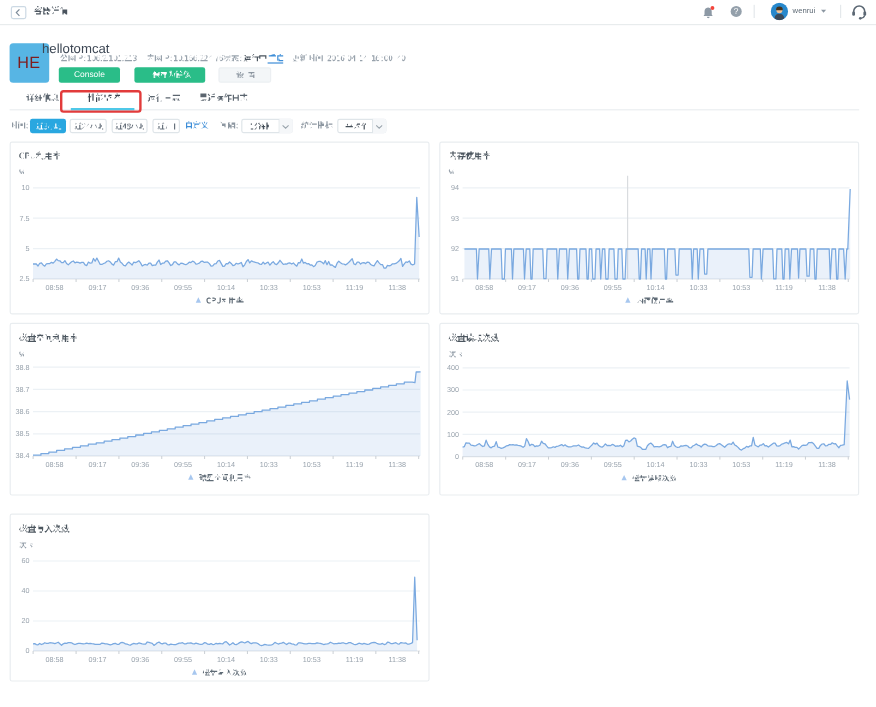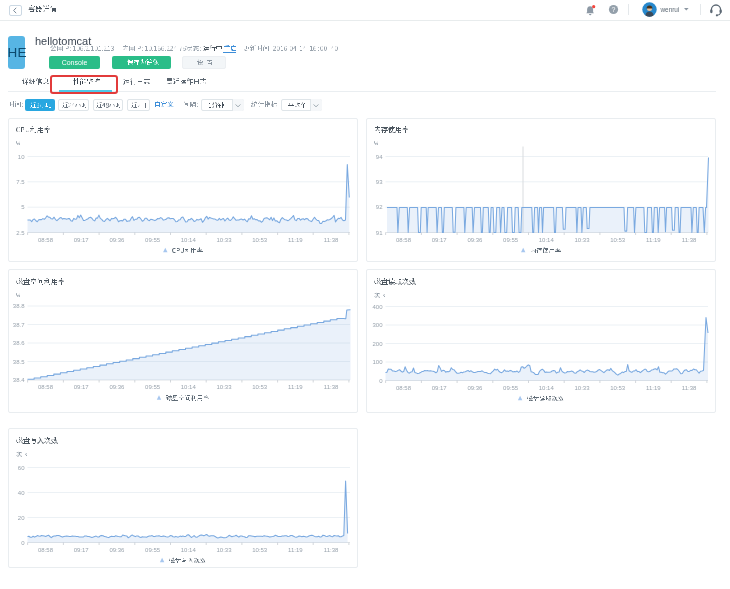--- a/index.html
+++ b/index.html
@@ -36,21 +36,21 @@
     <path d="M0 0 L4.6 0 L2.3 2.6 Z" fill="#8c97a2"></path>
   </svg>
 <div class="abs" style="left:700px;top:4px;width:1px;height:11px;background:#e4e8eb"></div>
 <svg class="abs" style="left:709px;top:3px" width="14" height="14" viewBox="0 0 14 14">
 <path d="M2.4 9.2 L2.4 6.6 A 4.6 4.6 0 0 1 11.6 6.6 L11.6 9.2" stroke="#5c6874" stroke-width="1.3" fill="none"></path>
 <rect x="1.2" y="6.6" width="2.3" height="3.6" rx="1.1" fill="#5c6874"></rect>
 <rect x="10.5" y="6.6" width="2.3" height="3.6" rx="1.1" fill="#5c6874"></rect>
 <path d="M11.6 9.8 A 4 3.4 0 0 1 8.2 12.3" stroke="#5c6874" stroke-width="1.1" fill="none"></path>
 <circle cx="7.9" cy="12.3" r="1.1" fill="#5c6874"></circle>
   </svg>
-<div class="abs" style="left:7.5px;top:36px;width:17px;height:33px;border-radius:3px;background:#57b5e4;color:#0c4a6e;font-size:13.5px;text-align:center;line-height:33px;letter-spacing:0.3px;font-family:'Liberation Sans',sans-serif">HE</div>
+<div class="abs" style="left:7.5px;top:36px;width:33px;height:33px;border-radius:3px;background:#57b5e4;color:#7f1d1d;font-size:13.5px;text-align:center;line-height:33px;letter-spacing:0.3px;font-family:'Liberation Sans',sans-serif">HE</div>
 <div class="abs" style="left:35px;top:35px;font-size:11px;font-weight:normal;color:#3d4754">hellotomcat</div>
 <svg style="position:absolute;left:49.0px;top:44.8px;overflow:visible" width="66" height="9" viewBox="0 0 66 9">
     <path fill="#98a2ac" d="M3 0C3 1 2 2 1 3C1 3 2 3 2 3C2 3 3 2 4 1ZM5 0 5 1C5 2 6 3 7 3C7 3 7 3 7 3C7 2 6 1 5 0ZM2 6C2 6 3 6 6 6C6 6 7 6 7 6L7 6C7 5 6 5 5 4L5 4C5 4 6 5 6 5L3 5C3 5 4 4 5 3L4 2C4 3 3 5 2 5C2 5 2 5 2 5C2 6 2 6 2 6Z M9 2C9 3 10 3 10 3C10 4 9 5 9 5C9 5 9 5 9 5C9 5 10 5 10 4C10 4 10 5 11 5L11 4C11 4 11 4 10 3C10 3 11 2 11 2L10 2C10 2 10 3 10 3C10 3 9 2 9 2ZM11 2C11 3 11 3 12 3C11 4 11 5 11 5C11 5 11 5 11 6C11 5 12 5 12 4C12 4 12 5 13 5L13 5C13 4 12 4 12 3C12 3 12 2 13 2L12 2C12 2 12 3 12 3C12 3 11 2 11 2ZM8 1V6H9V1H13V6C13 6 13 6 13 6C13 6 12 6 12 6C12 6 12 6 12 6C13 6 13 6 13 6C14 6 14 6 14 6V1Z M15 6H15V1H15Z M17 6H17V4H18C19 4 20 3 20 2C20 1 19 1 18 1H17ZM17 3V1H18C19 1 19 2 19 2C19 3 19 3 18 3Z M22 3C22 3 22 3 22 3C22 3 22 2 22 2C22 2 21 3 21 3C21 3 22 3 22 3ZM22 6C22 6 22 6 22 5C22 5 22 5 22 5C22 5 21 5 21 5C21 6 22 6 22 6Z M24 6H27V5H26V1H25C25 1 25 1 24 1V2H25V5H24Z M29 6C30 6 31 5 31 3C31 2 30 1 29 1C28 1 28 2 28 3C28 5 28 6 29 6ZM29 5C28 5 28 5 28 3C28 2 28 1 29 1C30 1 30 2 30 3C30 5 30 5 29 5Z M33 6C34 6 34 5 34 4C34 3 34 3 33 3C32 3 32 3 32 3C32 2 32 1 33 1C33 1 34 1 34 2L34 1C34 1 33 1 33 1C32 1 31 2 31 4C31 5 32 6 33 6ZM32 4C32 3 32 3 33 3C33 3 34 4 34 4C34 5 33 5 33 5C32 5 32 5 32 4Z M35 6C36 6 36 6 36 5C36 5 36 5 35 5C35 5 35 5 35 5C35 6 35 6 35 6Z M37 6H40V5H38C38 5 38 5 37 5C39 4 39 3 39 2C39 1 39 1 38 1C37 1 37 1 36 2L37 2C37 2 37 1 38 1C38 1 39 2 39 2C39 3 38 4 37 5Z M41 6C41 6 41 6 41 5C41 5 41 5 41 5C41 5 40 5 40 5C40 6 41 6 41 6Z M42 6H45V5H44V1H43C43 1 43 1 42 1V2H43V5H42Z M47 6C48 6 49 5 49 3C49 2 48 1 47 1C46 1 46 2 46 3C46 5 46 6 47 6ZM47 5C46 5 46 5 46 3C46 2 46 1 47 1C48 1 48 2 48 3C48 5 48 5 47 5Z M49 6H52V5H51V1H51C50 1 50 1 50 1V2H51V5H49Z M53 6C54 6 54 6 54 5C54 5 54 5 53 5C53 5 53 5 53 5C53 6 53 6 53 6Z M55 6H58V5H56C56 5 56 5 55 5C57 4 57 3 57 2C57 1 57 1 56 1C55 1 55 1 55 2L55 2C55 2 55 1 56 1C57 1 57 2 57 2C57 3 56 4 55 5Z M58 6H61V5H60V1H60C59 1 59 1 59 1V2H60V5H58Z M63 6C64 6 65 5 65 5C65 4 64 3 64 3V3C64 3 65 3 65 2C65 1 64 1 63 1C63 1 62 1 62 1L62 2C62 2 63 1 63 1C64 1 64 2 64 2C64 3 64 3 63 3V4C64 4 64 4 64 5C64 5 64 5 63 5C63 5 62 5 62 5L62 5C62 6 62 6 63 6Z"></path>
   </svg>
 <svg style="position:absolute;left:120.5px;top:44.8px;overflow:visible" width="66" height="9" viewBox="0 0 66 9">
     <path fill="#98a2ac" d="M2 1V6H2V2H4C4 3 4 4 2 5C2 5 3 5 3 5C4 4 4 4 4 3C5 4 6 4 6 5L6 5C6 4 5 3 4 3C4 2 5 2 5 2H7V6C7 6 6 6 6 6C6 6 6 6 5 6C5 6 5 6 5 6C6 6 6 6 7 6C7 6 7 6 7 6V1H5V0H4V1Z M9 2C9 3 10 3 10 3C10 4 9 5 9 5C9 5 9 5 9 5C9 5 10 5 10 4C10 4 10 5 11 5L11 4C11 4 11 4 10 3C10 3 11 2 11 2L10 2C10 2 10 3 10 3C10 3 9 2 9 2ZM11 2C11 3 11 3 12 3C11 4 11 5 11 5C11 5 11 5 11 6C11 5 12 5 12 4C12 4 12 5 13 5L13 5C13 4 12 4 12 3C12 3 12 2 13 2L12 2C12 2 12 3 12 3C12 3 11 2 11 2ZM8 1V6H9V1H13V6C13 6 13 6 13 6C13 6 12 6 12 6C12 6 12 6 12 6C13 6 13 6 13 6C14 6 14 6 14 6V1Z M15 6H15V1H15Z M17 6H17V4H18C19 4 20 3 20 2C20 1 19 1 18 1H17ZM17 3V1H18C19 1 19 2 19 2C19 3 19 3 18 3Z M22 3C22 3 22 3 22 3C22 3 22 2 22 2C22 2 21 3 21 3C21 3 22 3 22 3ZM22 6C22 6 22 6 22 5C22 5 22 5 22 5C22 5 21 5 21 5C21 6 22 6 22 6Z M24 6H27V5H26V1H25C25 1 25 1 24 1V2H25V5H24Z M29 6C30 6 31 5 31 3C31 2 30 1 29 1C28 1 28 2 28 3C28 5 28 6 29 6ZM29 5C28 5 28 5 28 3C28 2 28 1 29 1C30 1 30 2 30 3C30 5 30 5 29 5Z M32 6C32 6 32 6 32 5C32 5 32 5 32 5C31 5 31 5 31 5C31 6 31 6 32 6Z M33 6H36V5H35V1H34C34 1 34 1 33 1V2H34V5H33Z M38 6C39 6 40 5 40 4C40 3 39 3 38 3C38 3 37 3 37 3C37 2 38 1 38 1C39 1 39 1 39 2L39 1C39 1 39 1 38 1C37 1 37 2 37 4C37 5 37 6 38 6ZM37 4C37 3 38 3 38 3C39 3 39 4 39 4C39 5 39 5 38 5C38 5 37 5 37 4Z M42 6C43 6 43 5 43 4C43 3 43 3 42 3C41 3 41 3 41 3C41 2 41 1 42 1C42 1 43 1 43 2L43 1C43 1 42 1 42 1C41 1 40 2 40 4C40 5 41 6 42 6ZM41 4C41 3 41 3 42 3C42 3 43 4 43 4C43 5 42 5 42 5C41 5 41 5 41 4Z M44 6C45 6 45 6 45 5C45 5 45 5 44 5C44 5 44 5 44 5C44 6 44 6 44 6Z M46 6H49V5H47C47 5 47 5 46 5C48 4 48 3 48 2C48 1 48 1 47 1C46 1 46 1 46 2L46 2C46 2 46 1 47 1C47 1 48 2 48 2C48 3 47 4 46 5Z M49 6H52V5H51C51 5 50 5 50 5C51 4 52 3 52 2C52 1 51 1 51 1C50 1 50 1 49 2L49 2C50 2 50 1 50 1C51 1 51 2 51 2C51 3 51 4 49 5Z M55 6H55V4H56V4H55V1H55L53 4V4H55ZM55 4H53L54 2C54 2 55 2 55 2H55C55 2 55 2 55 2Z M57 6C57 6 57 6 57 5C57 5 57 5 57 5C57 5 57 5 57 5C57 6 57 6 57 6Z M59 6H60C60 4 60 3 61 1V1H58V1H61C60 3 59 4 59 6Z M63 6C64 6 65 5 65 4C65 3 64 3 64 3C63 3 63 3 62 3C62 2 63 1 64 1C64 1 64 1 64 2L65 1C65 1 64 1 64 1C63 1 62 2 62 4C62 5 63 6 63 6ZM62 4C63 3 63 3 63 3C64 3 64 4 64 4C64 5 64 5 63 5C63 5 62 5 62 4Z"></path>
   </svg>
 <svg style="position:absolute;left:185.0px;top:44.8px;overflow:visible" width="19" height="9" viewBox="0 0 19 9">
     <path fill="#98a2ac" d="M6 1C6 1 7 2 7 2L7 2C7 1 7 1 6 1ZM1 1C2 2 2 2 2 3L3 2C2 2 2 2 2 1ZM5 0V2L5 2H3V3H5C5 4 4 5 3 6C3 6 3 6 4 6C5 5 5 4 5 3C6 5 6 6 7 6C7 6 7 6 7 6C6 5 6 4 5 3H7V2H5L5 2V0ZM1 5 1 5C2 5 2 4 3 4V6H3V0H3V3C2 4 2 4 1 5Z M10 3C11 3 11 4 11 4L12 4C11 3 11 3 10 3ZM9 4V6C9 6 10 6 10 6C10 6 12 6 12 6C13 6 13 6 13 5C13 5 12 5 12 5C12 6 12 6 12 6C12 6 11 6 10 6C10 6 10 6 10 6V4ZM10 4C11 4 11 5 11 5L12 5C12 5 11 4 11 4ZM13 4C13 5 13 6 13 6L14 6C14 5 13 5 13 4ZM9 4C9 5 8 5 8 6L8 6C9 6 9 5 9 4ZM11 0C11 1 11 1 11 1H8V2H10C10 3 9 3 8 4C8 4 8 4 8 4C10 4 11 3 11 2H11C11 3 12 4 14 4C14 4 14 4 14 4C13 3 12 3 11 2H14V1H11C11 1 11 1 11 0Z M16 3C16 3 16 3 16 3C16 3 16 2 16 2C16 2 15 3 15 3C15 3 16 3 16 3ZM16 6C16 6 16 6 16 5C16 5 16 5 16 5C16 5 15 5 15 5C15 6 16 6 16 6Z"></path>
   </svg>

